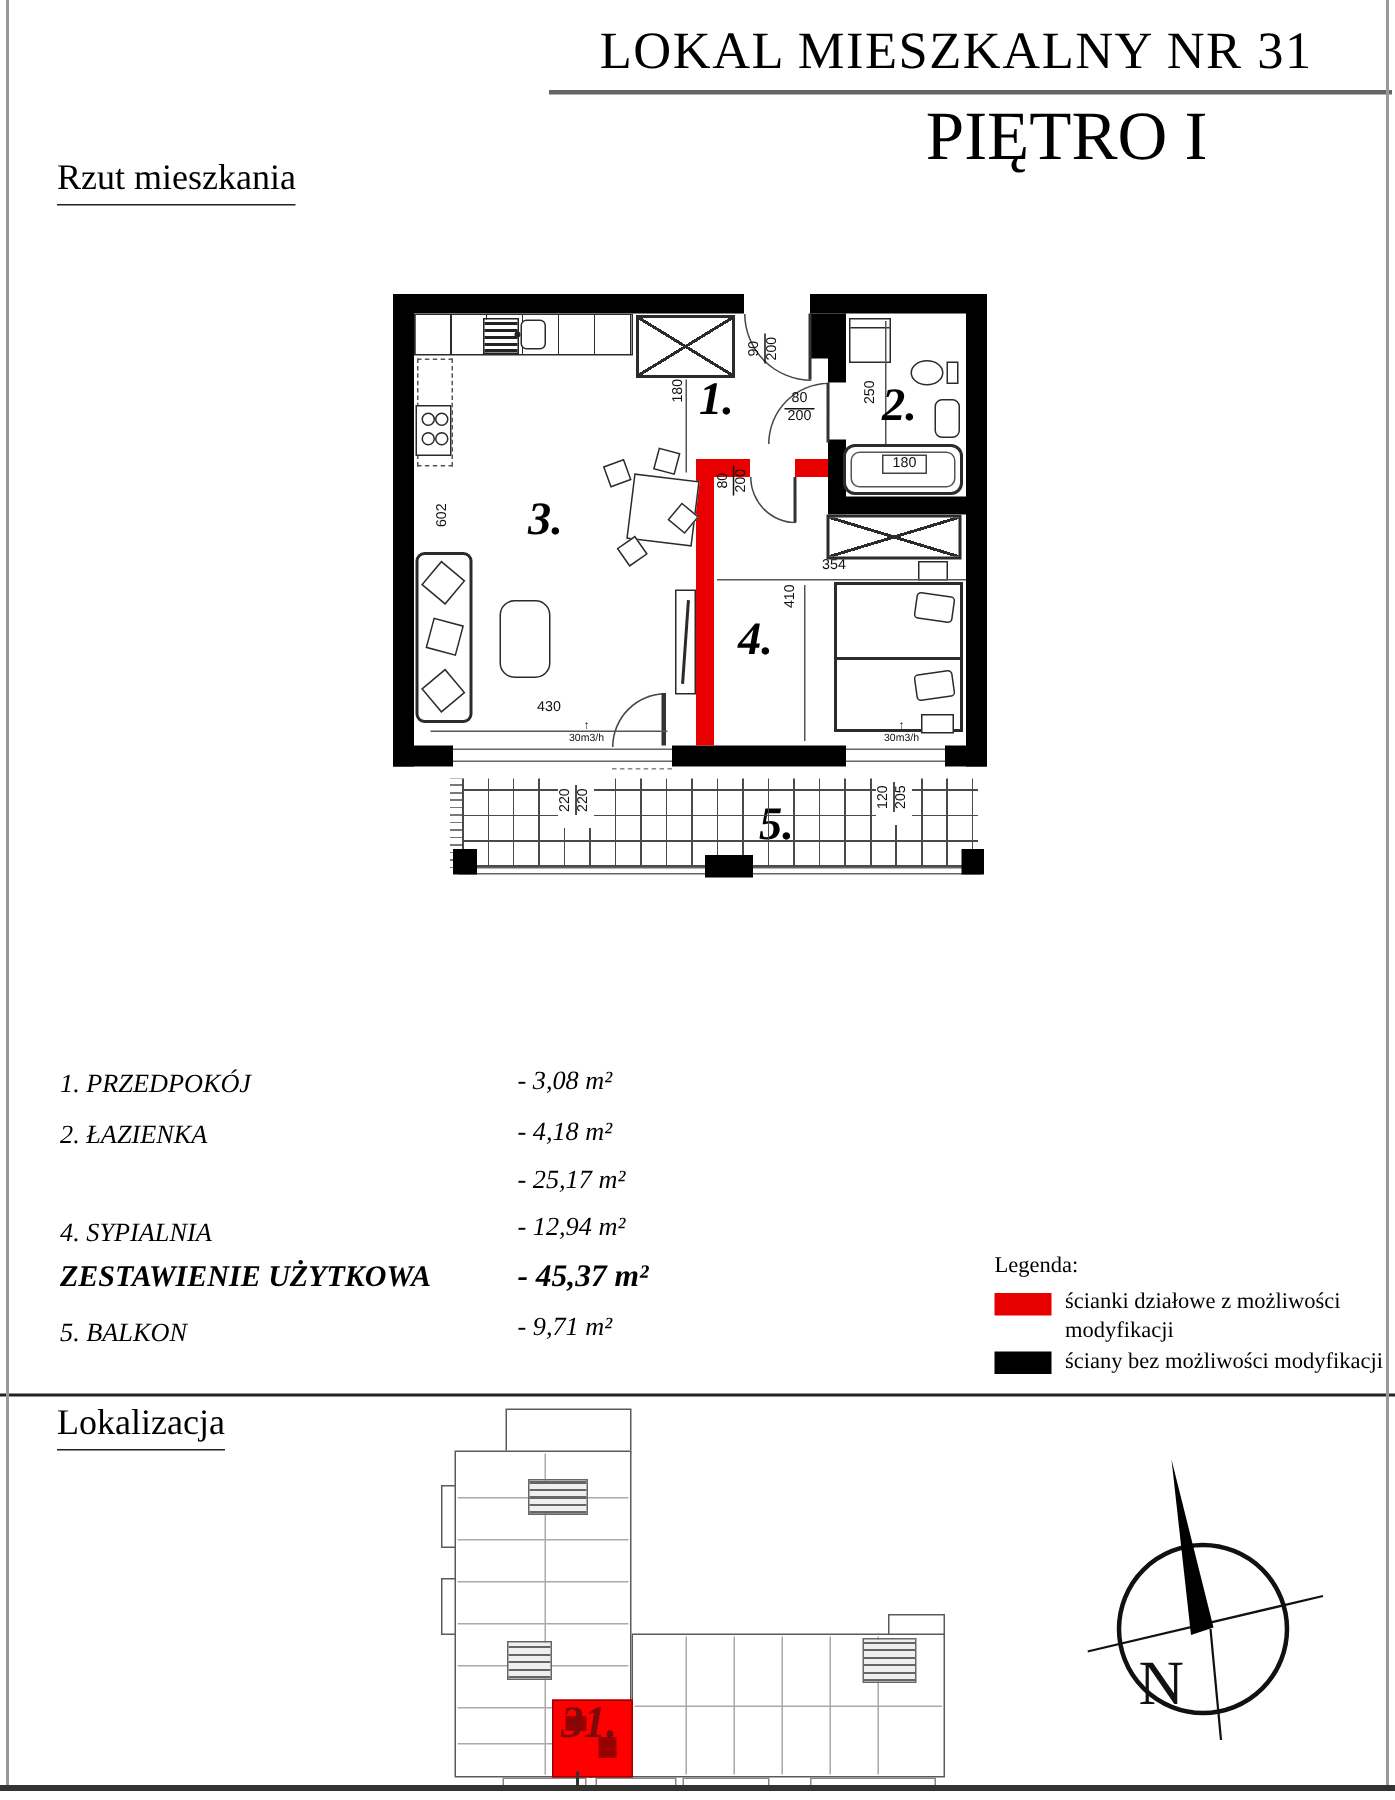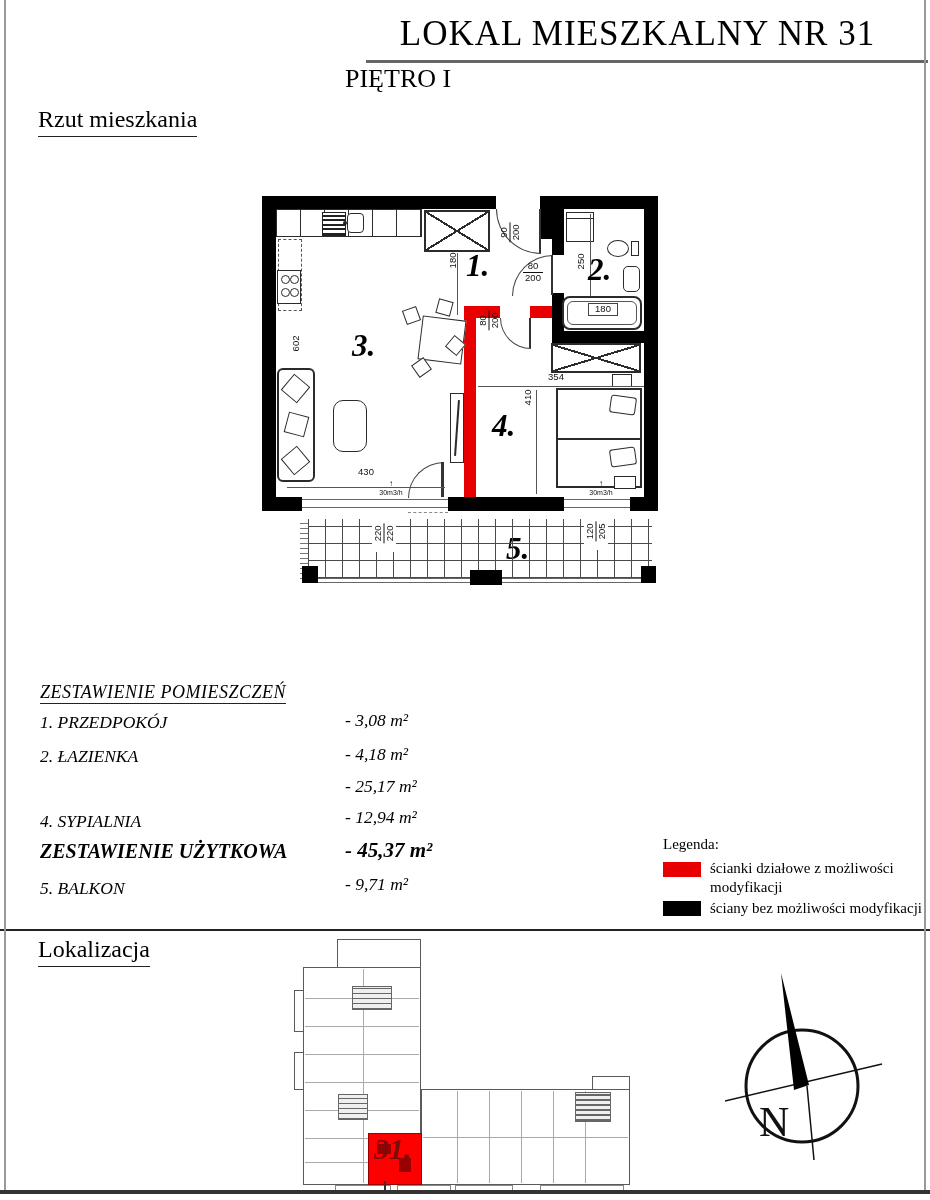--- a/index.html
+++ b/index.html
@@ -24,21 +24,21 @@
       repeating-linear-gradient(0deg,#4a4a4a 0 1px,transparent 1px 17px),
       repeating-linear-gradient(90deg,#4a4a4a 0 1px,transparent 1px 17px)}
   .hatchv{background:repeating-linear-gradient(0deg,#777 0 1px,transparent 1px 5px)}
   .hatch{background:repeating-linear-gradient(0deg,#666 0 1.5px,#efefef 1.5px 5px);border:1px solid #666;box-sizing:border-box}
   .gline{background:#aaa}
   .gbox{border:1.5px solid #5a5a5a;background:#fff;box-sizing:border-box}
   .chair{width:15px;height:15px;border:1.5px solid #2b2b2b;background:#fff;box-sizing:border-box}
   .cush{width:21px;height:21px;border:1.5px solid #2b2b2b;background:#fff;box-sizing:border-box}
   .pil{border:1.5px solid #2b2b2b;border-radius:3px;background:#fff;box-sizing:border-box}
   .title1{font-size:35px;letter-spacing:1px;text-align:center}
-  .title2{font-size:26px;text-align:left}
+  .title2{font-size:46px;text-align:right}
   .seclab{font-size:24px}
   .seclab span{border-bottom:1.5px solid #222;padding-bottom:4px}
   .tbl-head{font:italic 18px "Liberation Serif",serif;letter-spacing:.5px}
   .tbl-head span{border-bottom:1.2px solid #222;padding-bottom:1px}
   .trow{font:italic 17.5px "Liberation Serif",serif}
   .ttot{font:italic bold 20px "Liberation Serif",serif}
   .leg{font:15px "Liberation Serif",serif}
 </style>
 </head>
 <body>
@@ -190,21 +190,20 @@
       <span class="den">220</span>
     </div>
   </div>
   <div class="abs" style="left:584px;top:512px;width:24px;height:38px;display:flex;align-items:center;justify-content:center;background:#fff">
     <div class="frac dim rot">
       <span>120</span>
       <span class="den">205</span>
     </div>
   </div>
 
-  <div class="abs tbl-head" style="left:40px;top:682px"><span>ZESTAWIENIE POMIESZCZEŃ</span></div>
 
   <div class="abs trow" style="left:40px;top:712px">1. PRZEDPOKÓJ</div>
   <div class="abs trow" style="left:345px;top:710px">- 3,08 m²</div>
   <div class="abs trow" style="left:40px;top:746px">2. ŁAZIENKA</div>
   <div class="abs trow" style="left:345px;top:744px">- 4,18 m²</div>
   <div class="abs trow" style="left:345px;top:776px">- 25,17 m²</div>
   <div class="abs trow" style="left:40px;top:811px">4. SYPIALNIA</div>
   <div class="abs trow" style="left:345px;top:807px">- 12,94 m²</div>
   <div class="abs ttot" style="left:40px;top:840px">ZESTAWIENIE UŻYTKOWA</div>
   <div class="abs ttot" style="left:345px;top:838px;font-size:21px">- 45,37 m²</div>

